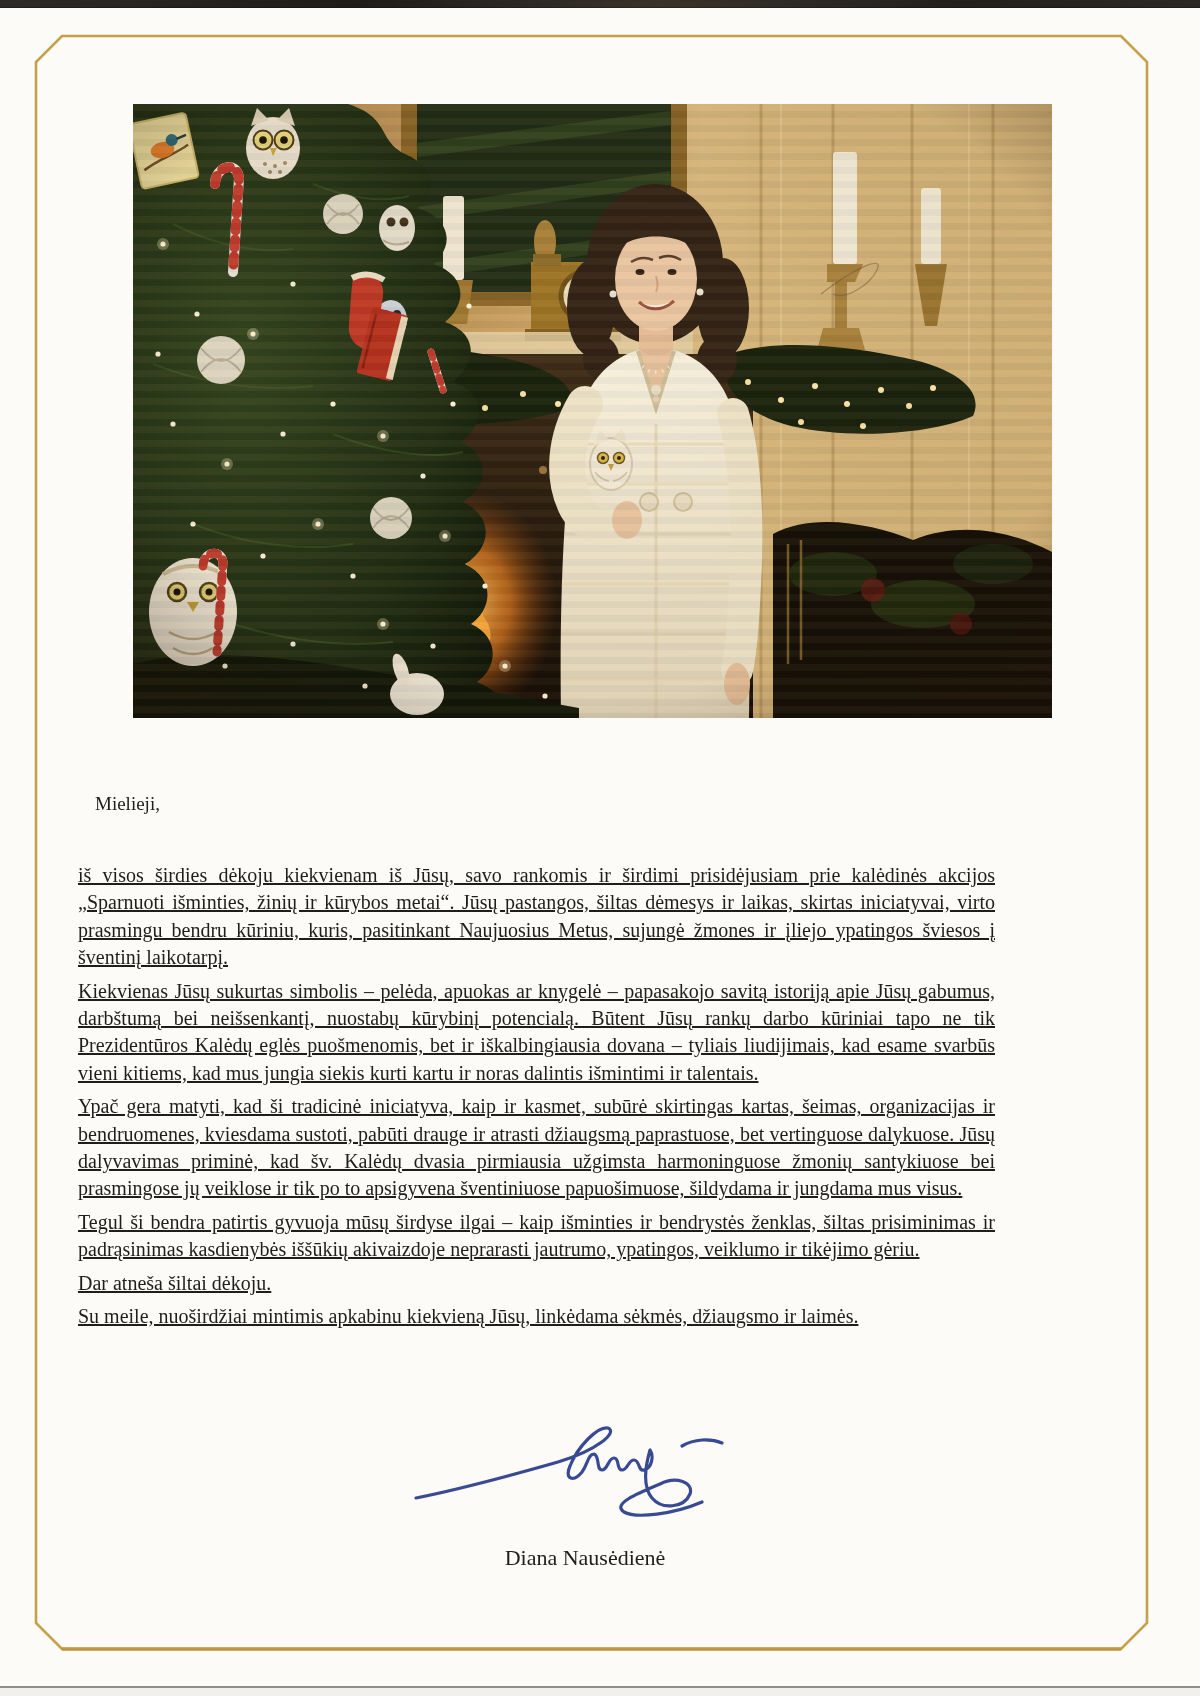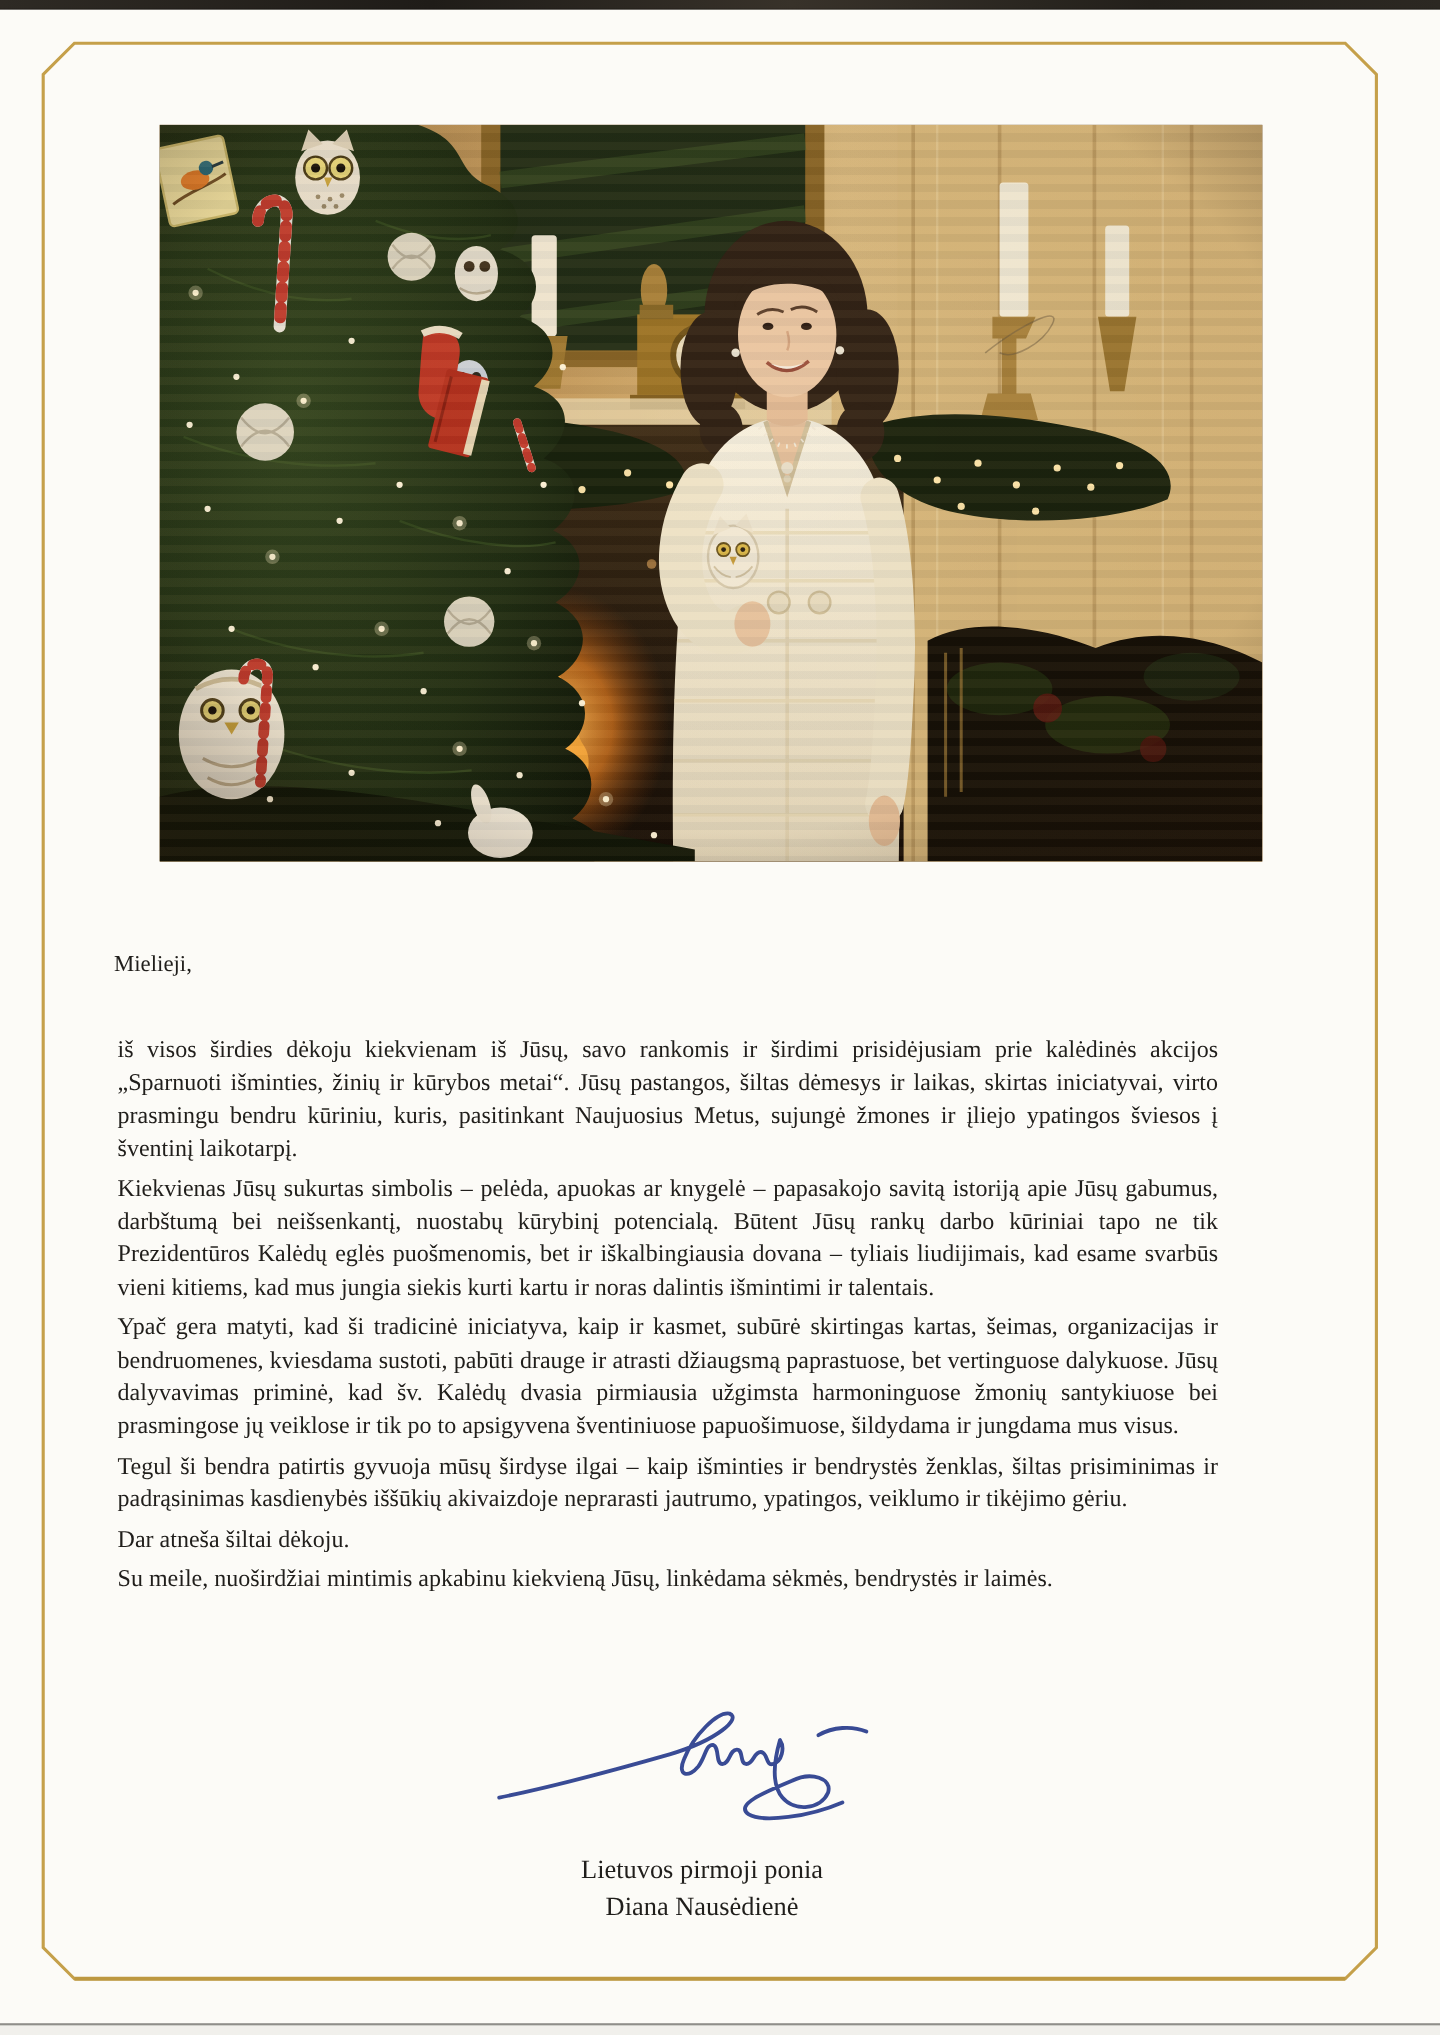--- a/index.html
+++ b/index.html
@@ -30,21 +30,21 @@
     content:"";position:absolute;inset:0;
     background:repeating-linear-gradient(180deg,
       rgba(255,196,130,.06) 0 7px,
       rgba(80,50,25,.055) 7px 14px);
     pointer-events:none;
   }
   .greeting{
     position:absolute;left:95px;top:790px;font-size:19px;line-height:28px;
   }
   .letter-body{
-    position:absolute;left:98px;top:862px;width:917px;
+    position:absolute;left:78px;top:862px;width:917px;text-decoration:underline;
   }
   .letter-body p{
     margin:0 0 6px 0;font-size:20px;line-height:27.4px;
     text-align:justify;text-justify:inter-word;
   }
   .signature-wrap{
     position:absolute;left:412px;top:1420px;width:340px;height:110px;
   }
   .signoff{
     position:absolute;left:385px;top:1542px;width:400px;
@@ -381,31 +381,30 @@
 </figure>
 
 <div class="greeting">Mielieji,</div>
 
 <main class="letter-body">
   <p>iš visos širdies dėkoju kiekvienam iš Jūsų, savo rankomis ir širdimi prisidėjusiam prie kalėdinės akcijos „Sparnuoti išminties, žinių ir kūrybos metai“. Jūsų pastangos, šiltas dėmesys ir laikas, skirtas iniciatyvai, virto prasmingu bendru kūriniu, kuris, pasitinkant Naujuosius Metus, sujungė žmones ir įliejo ypatingos šviesos į šventinį laikotarpį.</p>
   <p>Kiekvienas Jūsų sukurtas simbolis – pelėda, apuokas ar knygelė – papasakojo savitą istoriją apie Jūsų gabumus, darbštumą bei neišsenkantį, nuostabų kūrybinį potencialą. Būtent Jūsų rankų darbo kūriniai tapo ne tik Prezidentūros Kalėdų eglės puošmenomis, bet ir iškalbingiausia dovana – tyliais liudijimais, kad esame svarbūs vieni kitiems, kad mus jungia siekis kurti kartu ir noras dalintis išmintimi ir talentais.</p>
   <p>Ypač gera matyti, kad ši tradicinė iniciatyva, kaip ir kasmet, subūrė skirtingas kartas, šeimas, organizacijas ir bendruomenes, kviesdama sustoti, pabūti drauge ir atrasti džiaugsmą paprastuose, bet vertinguose dalykuose. Jūsų dalyvavimas priminė, kad šv. Kalėdų dvasia pirmiausia užgimsta harmoninguose žmonių santykiuose bei prasmingose jų veiklose ir tik po to apsigyvena šventiniuose papuošimuose, šildydama ir jungdama mus visus.</p>
   <p>Tegul ši bendra patirtis gyvuoja mūsų širdyse ilgai – kaip išminties ir bendrystės ženklas, šiltas prisiminimas ir padrąsinimas kasdienybės iššūkių akivaizdoje neprarasti jautrumo, ypatingos, veiklumo ir tikėjimo gėriu.</p>
   <p>Dar atneša šiltai dėkoju.</p>
-  <p>Su meile, nuoširdžiai mintimis apkabinu kiekvieną Jūsų, linkėdama sėkmės, bendrystės ir laimės.</p>
+  <p>Su meile, nuoširdžiai mintimis apkabinu kiekvieną Jūsų, linkėdama sėkmės, džiaugsmo ir laimės.</p>
 </main>
 
 <div class="signature-wrap">
   <svg viewBox="0 0 340 110" width="340" height="110">
     <g fill="none" stroke="#2e418f" stroke-width="3.2" stroke-linecap="round" stroke-linejoin="round" opacity=".95">
       <path d="M4,78 C44,70 104,54 146,42 C186,30 206,12 196,8 C186,6 166,26 158,46 C152,60 162,62 170,52 C176,44 176,34 182,34 C188,36 184,50 190,50 C196,50 196,38 202,38 C208,38 204,50 210,50 C216,50 216,40 222,40 C228,40 226,52 232,50 C240,48 242,36 238,30 C234,44 230,66 240,78 C250,90 272,88 278,74 C282,62 264,56 248,64 C224,74 200,84 212,92 C224,99 262,94 290,82"></path>
       <path d="M270,26 C282,19 298,18 310,23"></path>
     </g>
   </svg>
 </div>
 
 <div class="signoff">
-  <div>Lietuvos pirmoji ponia</div>
   <div>Diana Nausėdienė</div>
 </div>
 
 <div class="scan-bottom-line"></div>
 <div class="scan-bottom-paper"></div>
 
 </body></html>

